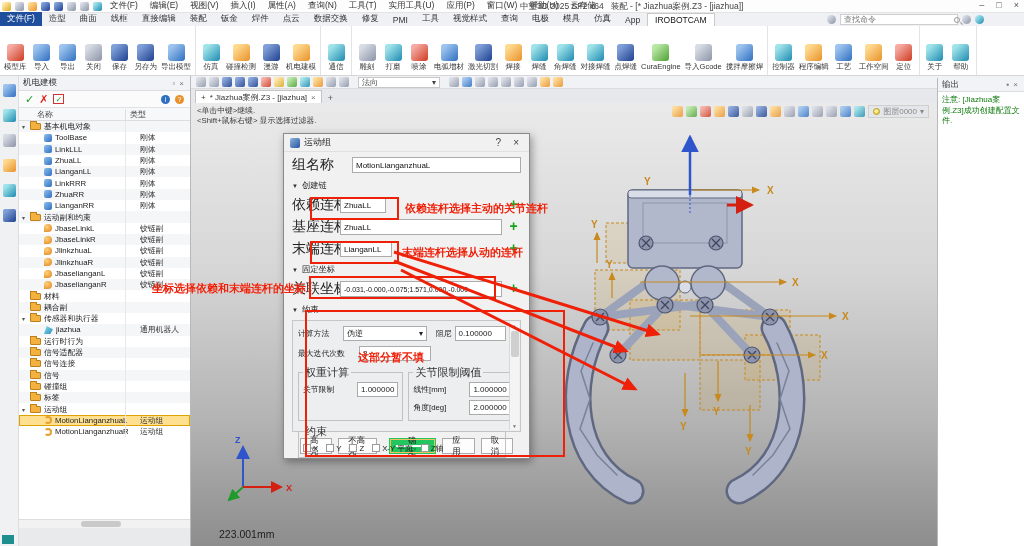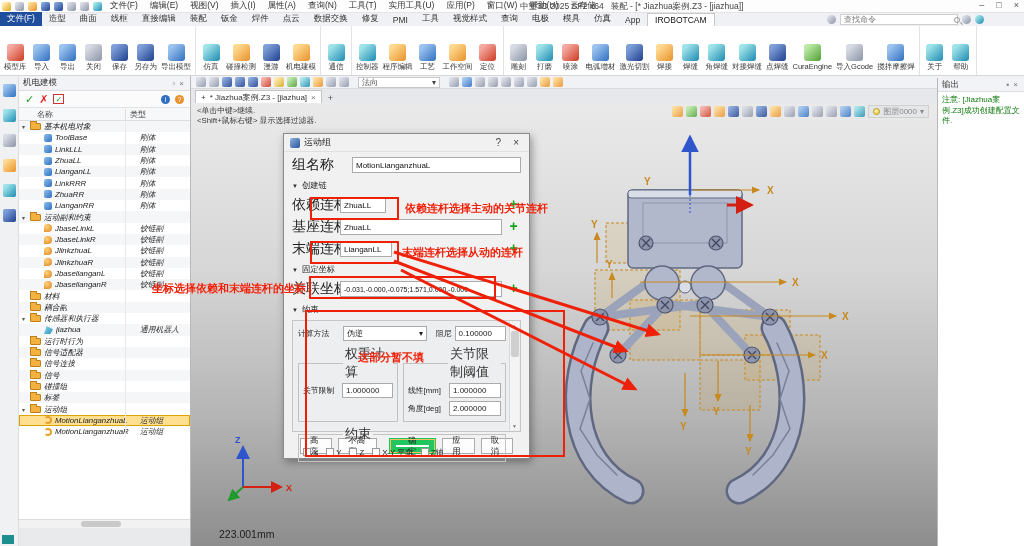--- a/index.html
+++ b/index.html
@@ -67,21 +67,21 @@
   #lp-tools .ok{color:#1a9b1a;font-size:11px;font-weight:bold;}
   #lp-tools .no{color:#d22;font-size:11px;font-weight:bold;}
   #lp-tools .chk{width:11px;height:10px;border:1px solid #c33;color:#1a9b1a;font-size:8px;line-height:9px;text-align:center;}
   #lp-tools .sp{flex:1;}
   .info-i{width:9px;height:9px;border-radius:50%;background:#2f6fc0;color:#fff;font-size:7px;line-height:9px;text-align:center;}
   .info-q{width:9px;height:9px;border-radius:50%;background:#e8912a;color:#fff;font-size:7px;line-height:9px;text-align:center;}
   #lp-cols{height:13px;background:#f7f8fa;border-bottom:1px solid #ddd;position:relative;font-size:8px;color:#444;}
   #lp-cols .c1{position:absolute;left:18px;top:1px;}
   #lp-cols .c2{position:absolute;left:106px;top:1px;border-left:1px solid #ddd;padding-left:4px;height:12px;}
   #tree{flex:1;overflow:hidden;position:relative;}
-  .trow{position:relative;height:11.3px;display:flex;align-items:center;font-size:7.8px;color:#222;white-space:nowrap;font-style:italic;}
+  .trow{position:relative;height:11.3px;display:flex;align-items:center;font-size:7.8px;color:#222;white-space:nowrap;}
   .trow:nth-child(odd){background:#f5f6f8;}
   .trow.lvl0{padding-left:3px;}
   .trow.lvl1{padding-left:17px;}
   .trow .exp{width:8px;font-size:6px;color:#555;flex:none;}
   .trow .ticon{margin-right:3px;flex:none;}
   .trow .tname{overflow:hidden;}
   .trow .ttype{position:absolute;left:106px;top:0;height:100%;display:flex;align-items:center;padding-left:14px;border-left:1px solid #e8e8e8;color:#333;}
   .trow.selected{background:#ffe091;outline:1px solid #dfa300;outline-offset:-1px;}
   .i-folder{width:11px;height:7px;background:#f3b13f;border:1px solid #c07f18;border-radius:1px;position:relative;}
   .i-folder::before{content:"";position:absolute;top:-3px;left:-1px;width:5px;height:2px;background:#f3b13f;border:1px solid #c07f18;border-bottom:none;}
@@ -122,22 +122,22 @@
   .dinput{height:16px;background:#fff;border:1px solid #ababab;font-size:8px;color:#111;padding:0 3px;display:flex;align-items:center;overflow:hidden;white-space:nowrap;}
   .dsec{height:15px;display:flex;align-items:center;gap:4px;font-size:8.3px;color:#222;margin:2px 0 3px 0;}
   .dsec .tri{font-size:6px;color:#333;}
   .plusbtn{width:15px;height:15px;color:#17a317;font-size:14px;font-weight:bold;line-height:13px;text-align:center;flex:none;margin-left:auto;}
   #constraint{border:1px solid #c6c6c6;background:#eceeef;height:112px;position:relative;padding:4px 14px 0 5px;}
   .crow{display:flex;align-items:center;height:17px;margin-bottom:3px;gap:3px;}
   .cselect{height:15px;background:#fff;border:1px solid #ababab;font-size:8px;display:flex;align-items:center;padding:1px 3px;}
   .cselect .grow{flex:1;}
   .cinput{height:15px;background:#fff;border:1px solid #ababab;font-size:8px;padding:0 3px;display:flex;align-items:center;}
   fieldset{border:1px solid #c2c2c2;padding:2px 4px 2px 4px;}
-  legend{font-size:13px;color:#333;padding:0 2px;margin-left:40px;}
-  .fsrow{display:flex;align-items:center;gap:3px;height:15px;margin-bottom:3px;}
+  legend{font-size:11px;color:#333;padding:0 2px;}
+  .fsrow{display:flex;align-items:center;gap:18px;height:15px;margin-bottom:3px;}
   .flabel{font-size:7.8px;color:#222;white-space:nowrap;}
   #fswrap{display:flex;gap:5px;margin-top:2px;}
   #cons-checks{display:flex;align-items:center;gap:2px;height:14px;}
   .cbitem{display:flex;align-items:center;gap:2px;margin-right:6px;}
   .cb{width:8px;height:8px;border:1px solid #9a9a9a;background:#fff;flex:none;}
   .cblabel{font-size:7.8px;color:#222;white-space:nowrap;}
   #vscroll{position:absolute;right:1px;top:1px;bottom:1px;width:10px;background:#f4f4f4;border-left:1px solid #d8d8d8;display:flex;flex-direction:column;align-items:center;}
   #vscroll .ar{font-size:5px;color:#777;height:8px;line-height:8px;}
   #vscroll .vthumb{width:8px;height:26px;background:#cfcfcf;margin-top:1px;border-radius:2px;}
   #vscroll .sp{flex:1;}
@@ -306,20 +306,91 @@
               <span class="rlabel">通信</span>
             </div>
           </div>
         <div class="rglabel">通...</div>
       </div>
 
       <div class="rgroup">
         <div class="ritems">
 
             <div class="ritem">
+              <span class="ricon c-slate"></span>
+              <span class="rlabel">雕刻</span>
+            </div>
+
+            <div class="ritem">
+              <span class="ricon c-teal"></span>
+              <span class="rlabel">打磨</span>
+            </div>
+
+            <div class="ritem">
+              <span class="ricon c-red"></span>
+              <span class="rlabel">喷涂</span>
+            </div>
+
+            <div class="ritem">
+              <span class="ricon c-blue"></span>
+              <span class="rlabel">电弧增材</span>
+            </div>
+
+            <div class="ritem">
+              <span class="ricon c-navy"></span>
+              <span class="rlabel">激光切割</span>
+            </div>
+
+            <div class="ritem">
+              <span class="ricon c-orange"></span>
+              <span class="rlabel">焊接</span>
+            </div>
+
+            <div class="ritem">
+              <span class="ricon c-teal"></span>
+              <span class="rlabel">焊缝</span>
+            </div>
+
+            <div class="ritem">
+              <span class="ricon c-teal"></span>
+              <span class="rlabel">角焊缝</span>
+            </div>
+
+            <div class="ritem">
+              <span class="ricon c-teal"></span>
+              <span class="rlabel">对接焊缝</span>
+            </div>
+
+            <div class="ritem">
+              <span class="ricon c-navy"></span>
+              <span class="rlabel">点焊缝</span>
+            </div>
+
+            <div class="ritem">
+              <span class="ricon c-green"></span>
+              <span class="rlabel">CuraEngine</span>
+            </div>
+
+            <div class="ritem">
+              <span class="ricon c-slate"></span>
+              <span class="rlabel">导入Gcode</span>
+            </div>
+
+            <div class="ritem">
+              <span class="ricon c-blue"></span>
+              <span class="rlabel">搅拌摩擦焊</span>
+            </div>
+          </div>
+        <div class="rglabel">工艺规划</div>
+      </div>
+
+      <div class="rgroup">
+        <div class="ritems">
+
+            <div class="ritem">
               <span class="ricon c-teal"></span>
               <span class="rlabel">控制器</span>
             </div>
 
             <div class="ritem">
               <span class="ricon c-orange"></span>
               <span class="rlabel">程序编辑</span>
             </div>
 
             <div class="ritem">
@@ -331,91 +402,20 @@
               <span class="ricon c-orange"></span>
               <span class="rlabel">工作空间</span>
             </div>
 
             <div class="ritem">
               <span class="ricon c-red"></span>
               <span class="rlabel">定位</span>
             </div>
           </div>
         <div class="rglabel">机器人</div>
-      </div>
-
-      <div class="rgroup">
-        <div class="ritems">
-
-            <div class="ritem">
-              <span class="ricon c-slate"></span>
-              <span class="rlabel">雕刻</span>
-            </div>
-
-            <div class="ritem">
-              <span class="ricon c-teal"></span>
-              <span class="rlabel">打磨</span>
-            </div>
-
-            <div class="ritem">
-              <span class="ricon c-red"></span>
-              <span class="rlabel">喷涂</span>
-            </div>
-
-            <div class="ritem">
-              <span class="ricon c-blue"></span>
-              <span class="rlabel">电弧增材</span>
-            </div>
-
-            <div class="ritem">
-              <span class="ricon c-navy"></span>
-              <span class="rlabel">激光切割</span>
-            </div>
-
-            <div class="ritem">
-              <span class="ricon c-orange"></span>
-              <span class="rlabel">焊接</span>
-            </div>
-
-            <div class="ritem">
-              <span class="ricon c-teal"></span>
-              <span class="rlabel">焊缝</span>
-            </div>
-
-            <div class="ritem">
-              <span class="ricon c-teal"></span>
-              <span class="rlabel">角焊缝</span>
-            </div>
-
-            <div class="ritem">
-              <span class="ricon c-teal"></span>
-              <span class="rlabel">对接焊缝</span>
-            </div>
-
-            <div class="ritem">
-              <span class="ricon c-navy"></span>
-              <span class="rlabel">点焊缝</span>
-            </div>
-
-            <div class="ritem">
-              <span class="ricon c-green"></span>
-              <span class="rlabel">CuraEngine</span>
-            </div>
-
-            <div class="ritem">
-              <span class="ricon c-slate"></span>
-              <span class="rlabel">导入Gcode</span>
-            </div>
-
-            <div class="ritem">
-              <span class="ricon c-blue"></span>
-              <span class="rlabel">搅拌摩擦焊</span>
-            </div>
-          </div>
-        <div class="rglabel">工艺规划</div>
       </div>
 
       <div class="rgroup">
         <div class="ritems">
 
             <div class="ritem">
               <span class="ricon c-teal"></span>
               <span class="rlabel">关于</span>
             </div>
 
@@ -907,20 +907,24 @@
         <div class="crow">
           <span class="flabel" style="width:42px;">计算方法</span>
           <span class="cselect" style="width:84px;">
             <span>伪逆</span>
               <span class="grow"></span>
             <span>▾</span>
           </span>
           <span class="flabel" style="margin-left:6px;">阻尼</span>
           <span class="cinput" style="flex:1;">0.100000</span>
         </div>
+        <div class="crow">
+          <span class="flabel" style="width:58px;">最大迭代次数</span>
+          <span class="cinput" style="width:72px;">3</span>
+        </div>
         <div id="fswrap">
           <fieldset style="width:100px;">
             <legend>权重计算</legend>
             <div class="fsrow">
               <span class="flabel" style="width:36px;">关节限制</span>
               <span class="cinput" style="flex:1;">1.000000</span>
             </div>
           </fieldset>
           <fieldset style="flex:1;">
             <legend>关节限制阈值</legend>

